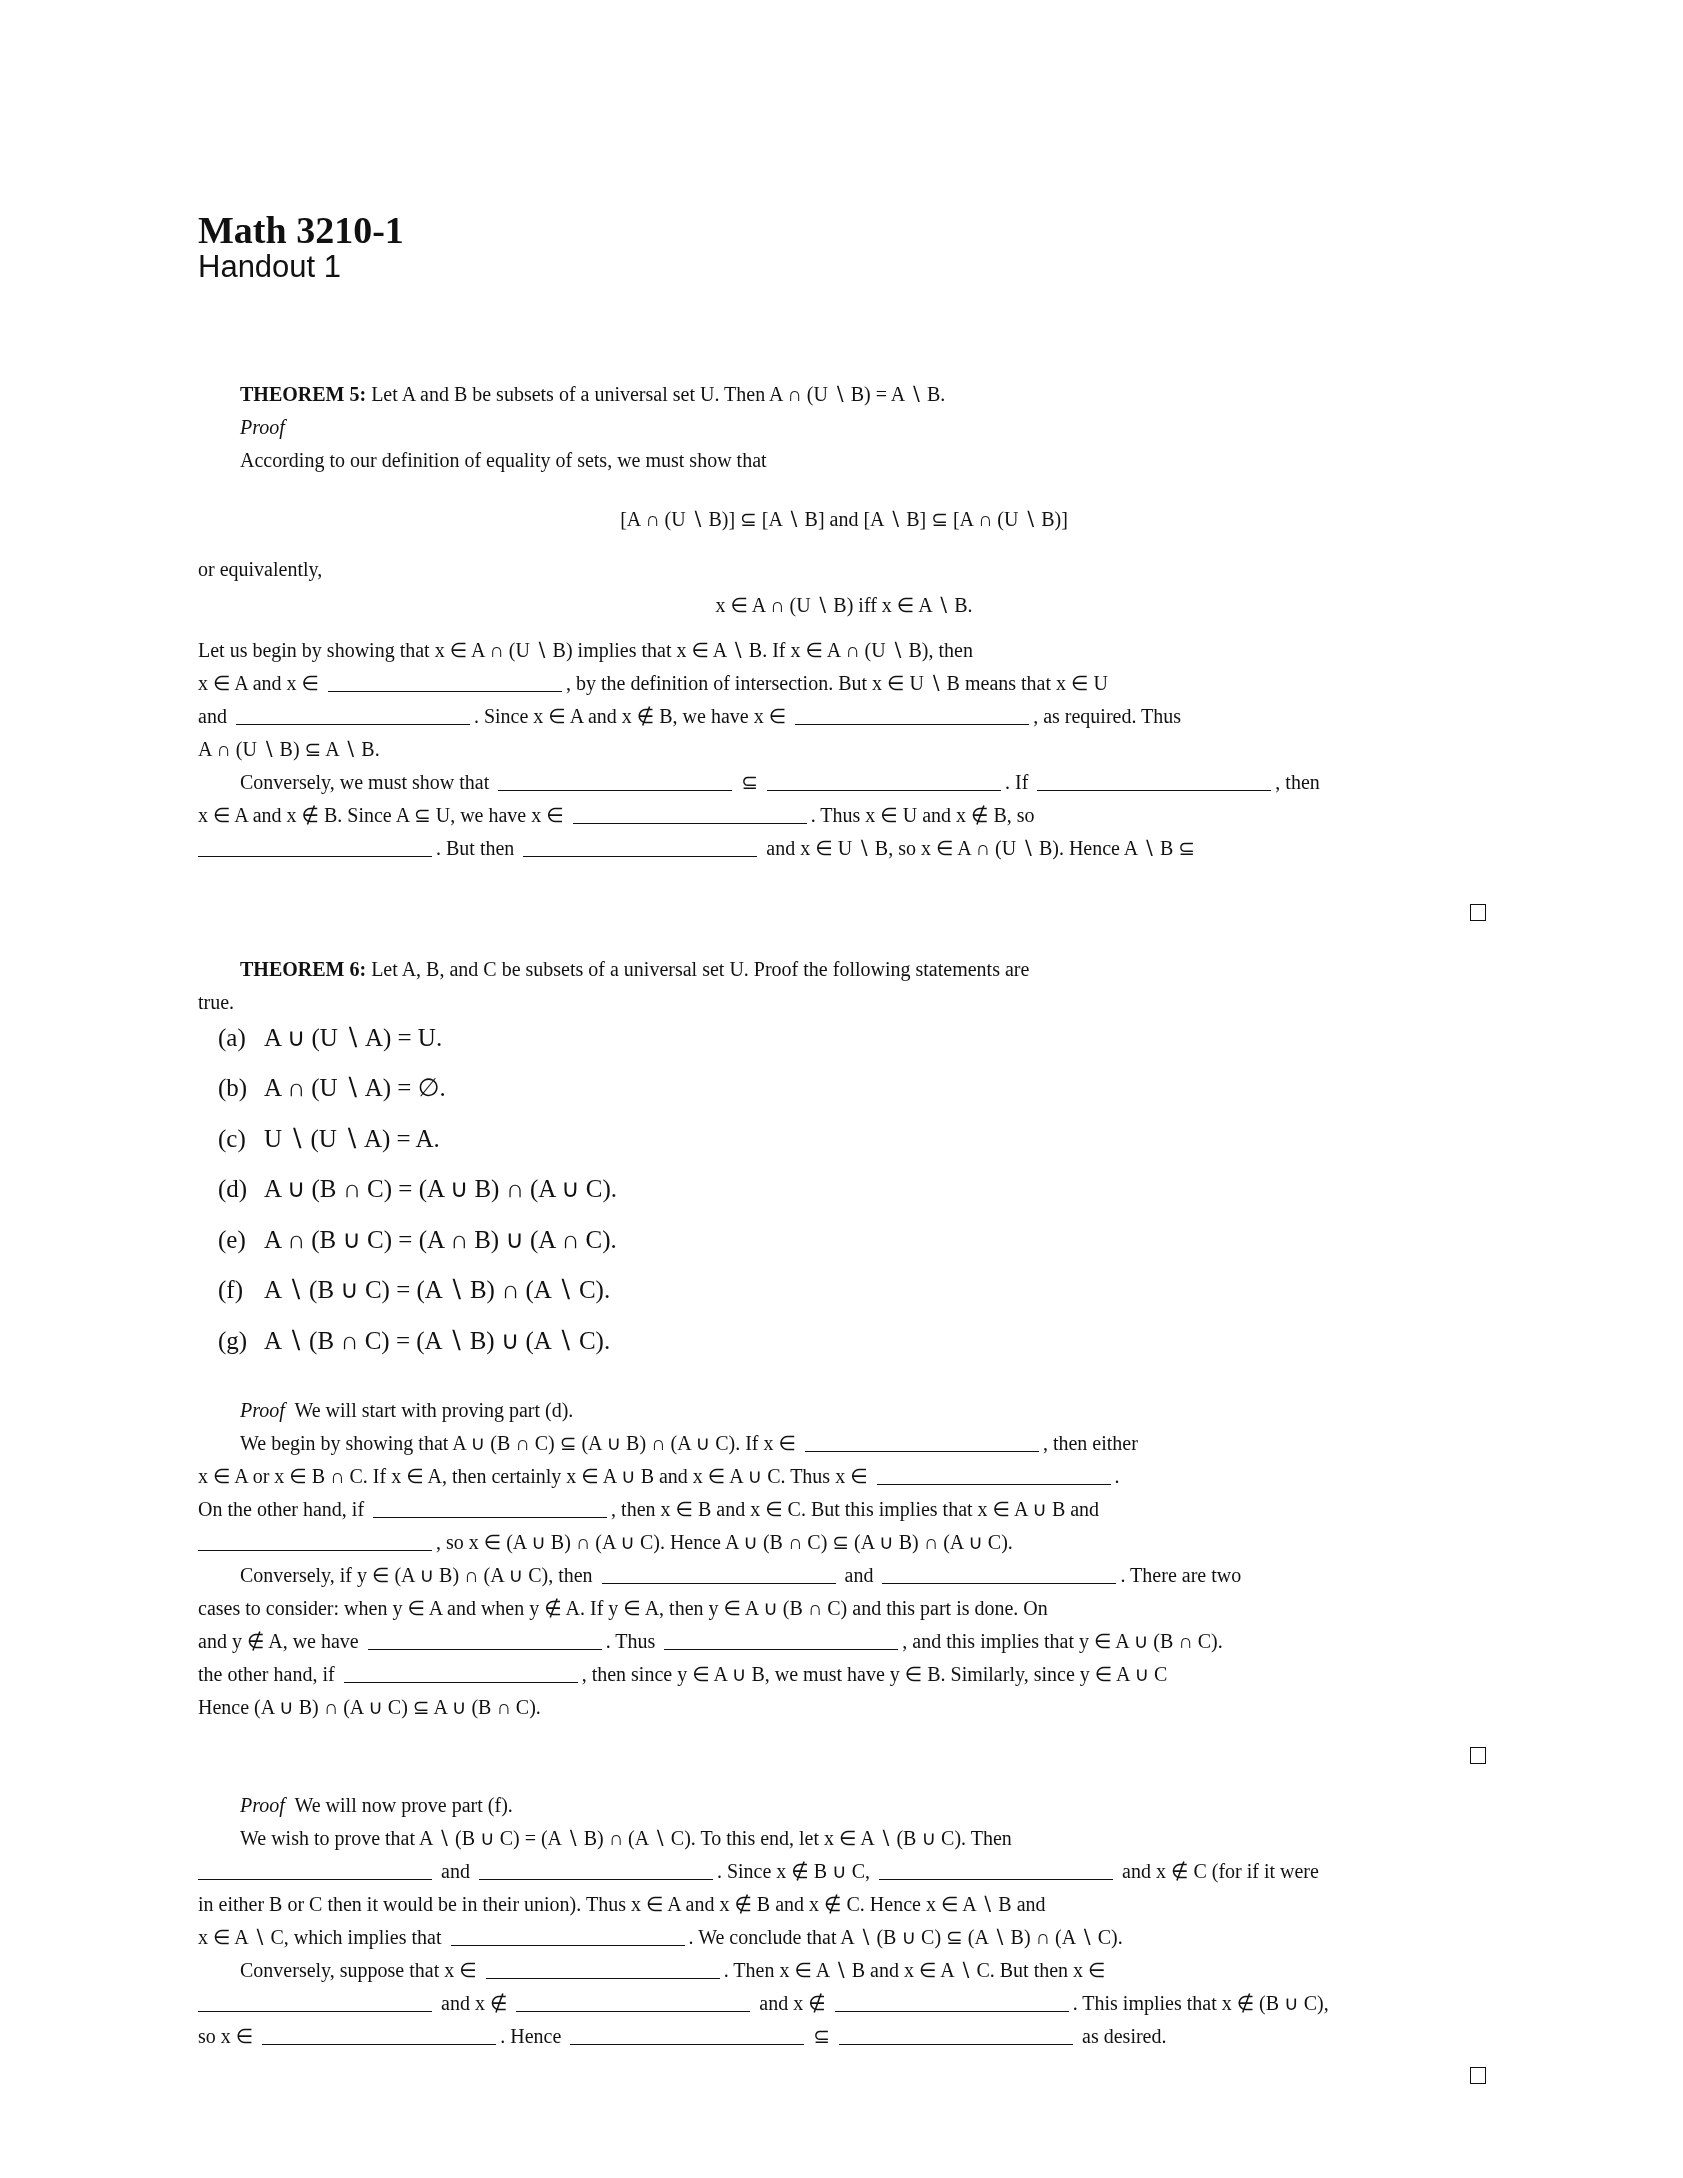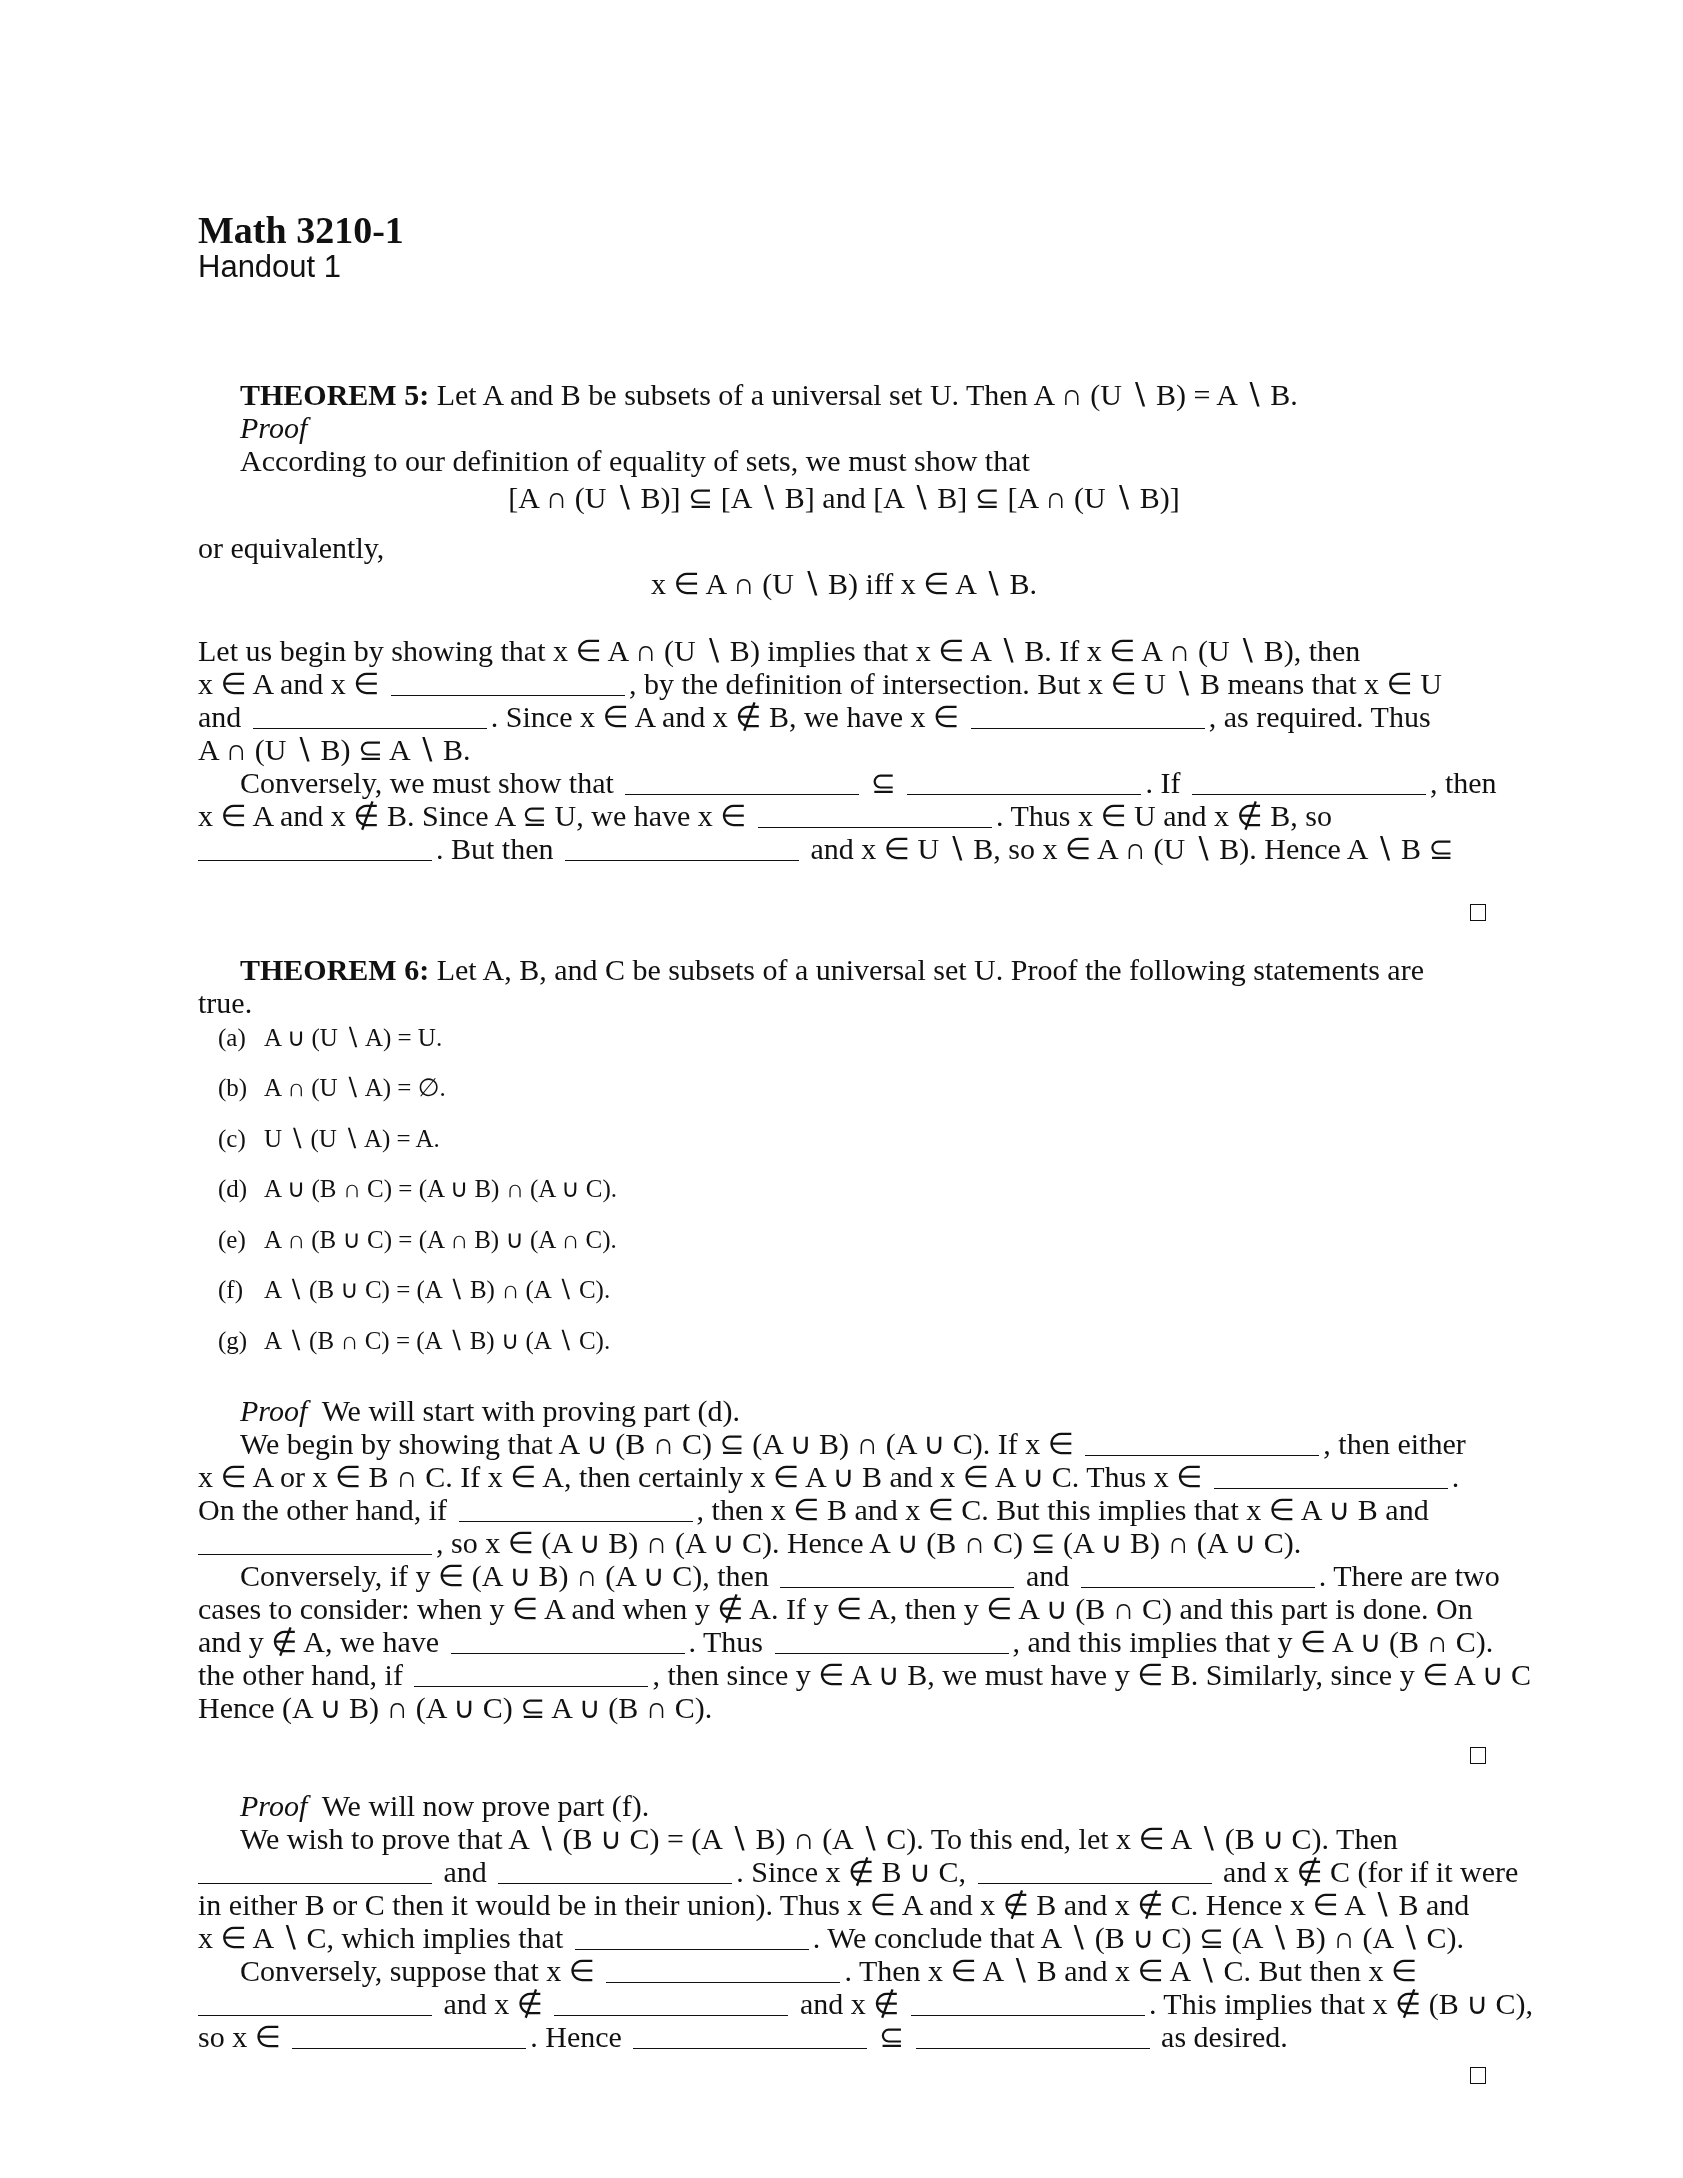--- a/index.html
+++ b/index.html
@@ -8,21 +8,21 @@
     font-family: "DejaVu Serif", "Liberation Serif", serif;
     color: #111111;
   }
   .page { position: absolute; left: 198px; top: 0; width: 1292px; }
   .title-block { position: absolute; left: 0; width: 1292px; top: 210px; }
   .title-main { font-size: 38px; font-weight: bold; line-height: 40px; font-family: "Liberation Serif", serif; }
   .title-sub { font-size: 31px; line-height: 34px; font-family: Liberation Sans, sans-serif; }
 
   .txt {
     position: absolute; left: 0; width: 1292px;
-    font-family: "Liberation Serif", serif; font-size: 30px; line-height: 33px;
+    font-family: "Liberation Serif", serif; font-size: 20px; line-height: 33px;
     text-align: justify;
   }
   .ln { display: block; height: 33px; white-space: nowrap; position: relative; }
   .ind { text-indent: 42px; }
   .c { text-align: center; text-align-last: center; }
   b, .b { font-weight: bold; }
   .it { font-style: italic; }
   .blank {
     display: inline-block; width: 234px; height: 1px; border-bottom: 1.5px solid #111;
     vertical-align: baseline; margin: 0 4px; position: relative; top: 2px;
@@ -42,21 +42,21 @@
 
   <div class="title-block">
     <div class="title-main">Math 3210-1</div>
     <div class="title-sub">Handout 1</div>
   </div>
 
   <div class="txt" style="top:378px;">
     <span class="ln ind"><b>THEOREM 5:</b> <span>Let A and B be subsets of a universal set U. Then A ∩ (U ∖ B) = A ∖ B.</span></span>
     <span class="ln ind it">Proof</span>
     <span class="ln ind">According to our definition of equality of sets, we must show that</span>
-    <span class="ln c" style="margin-top:4px;">[A ∩ (U ∖ B)] ⊆ [A ∖ B] and [A ∖ B] ⊆ [A ∩ (U ∖ B)]</span>
+    <span class="ln c" style="margin-top:26px;">[A ∩ (U ∖ B)] ⊆ [A ∖ B] and [A ∖ B] ⊆ [A ∩ (U ∖ B)]</span>
     <span class="ln" style="margin-top:17px;">or equivalently,</span>
     <span class="ln c" style="margin-top:3px;">x ∈ A ∩ (U ∖ B) iff x ∈ A ∖ B.</span>
   </div>
 
   <div class="txt" style="top:634px;">
     <span class="ln">Let us begin by showing that x ∈ A ∩ (U ∖ B) implies that x ∈ A ∖ B. If x ∈ A ∩ (U ∖ B), then</span>
     <span class="ln">x ∈ A and x ∈ <span class="blank"></span>, by the definition of intersection. But x ∈ U ∖ B means that x ∈ U</span>
     <span class="ln">and <span class="blank"></span>. Since x ∈ A and x ∉ B, we have x ∈ <span class="blank"></span>, as required. Thus</span>
     <span class="ln">A ∩ (U ∖ B) ⊆ A ∖ B.</span>
     <span class="ln ind">Conversely, we must show that <span class="blank"></span> ⊆ <span class="blank"></span>. If <span class="blank"></span>, then</span>

